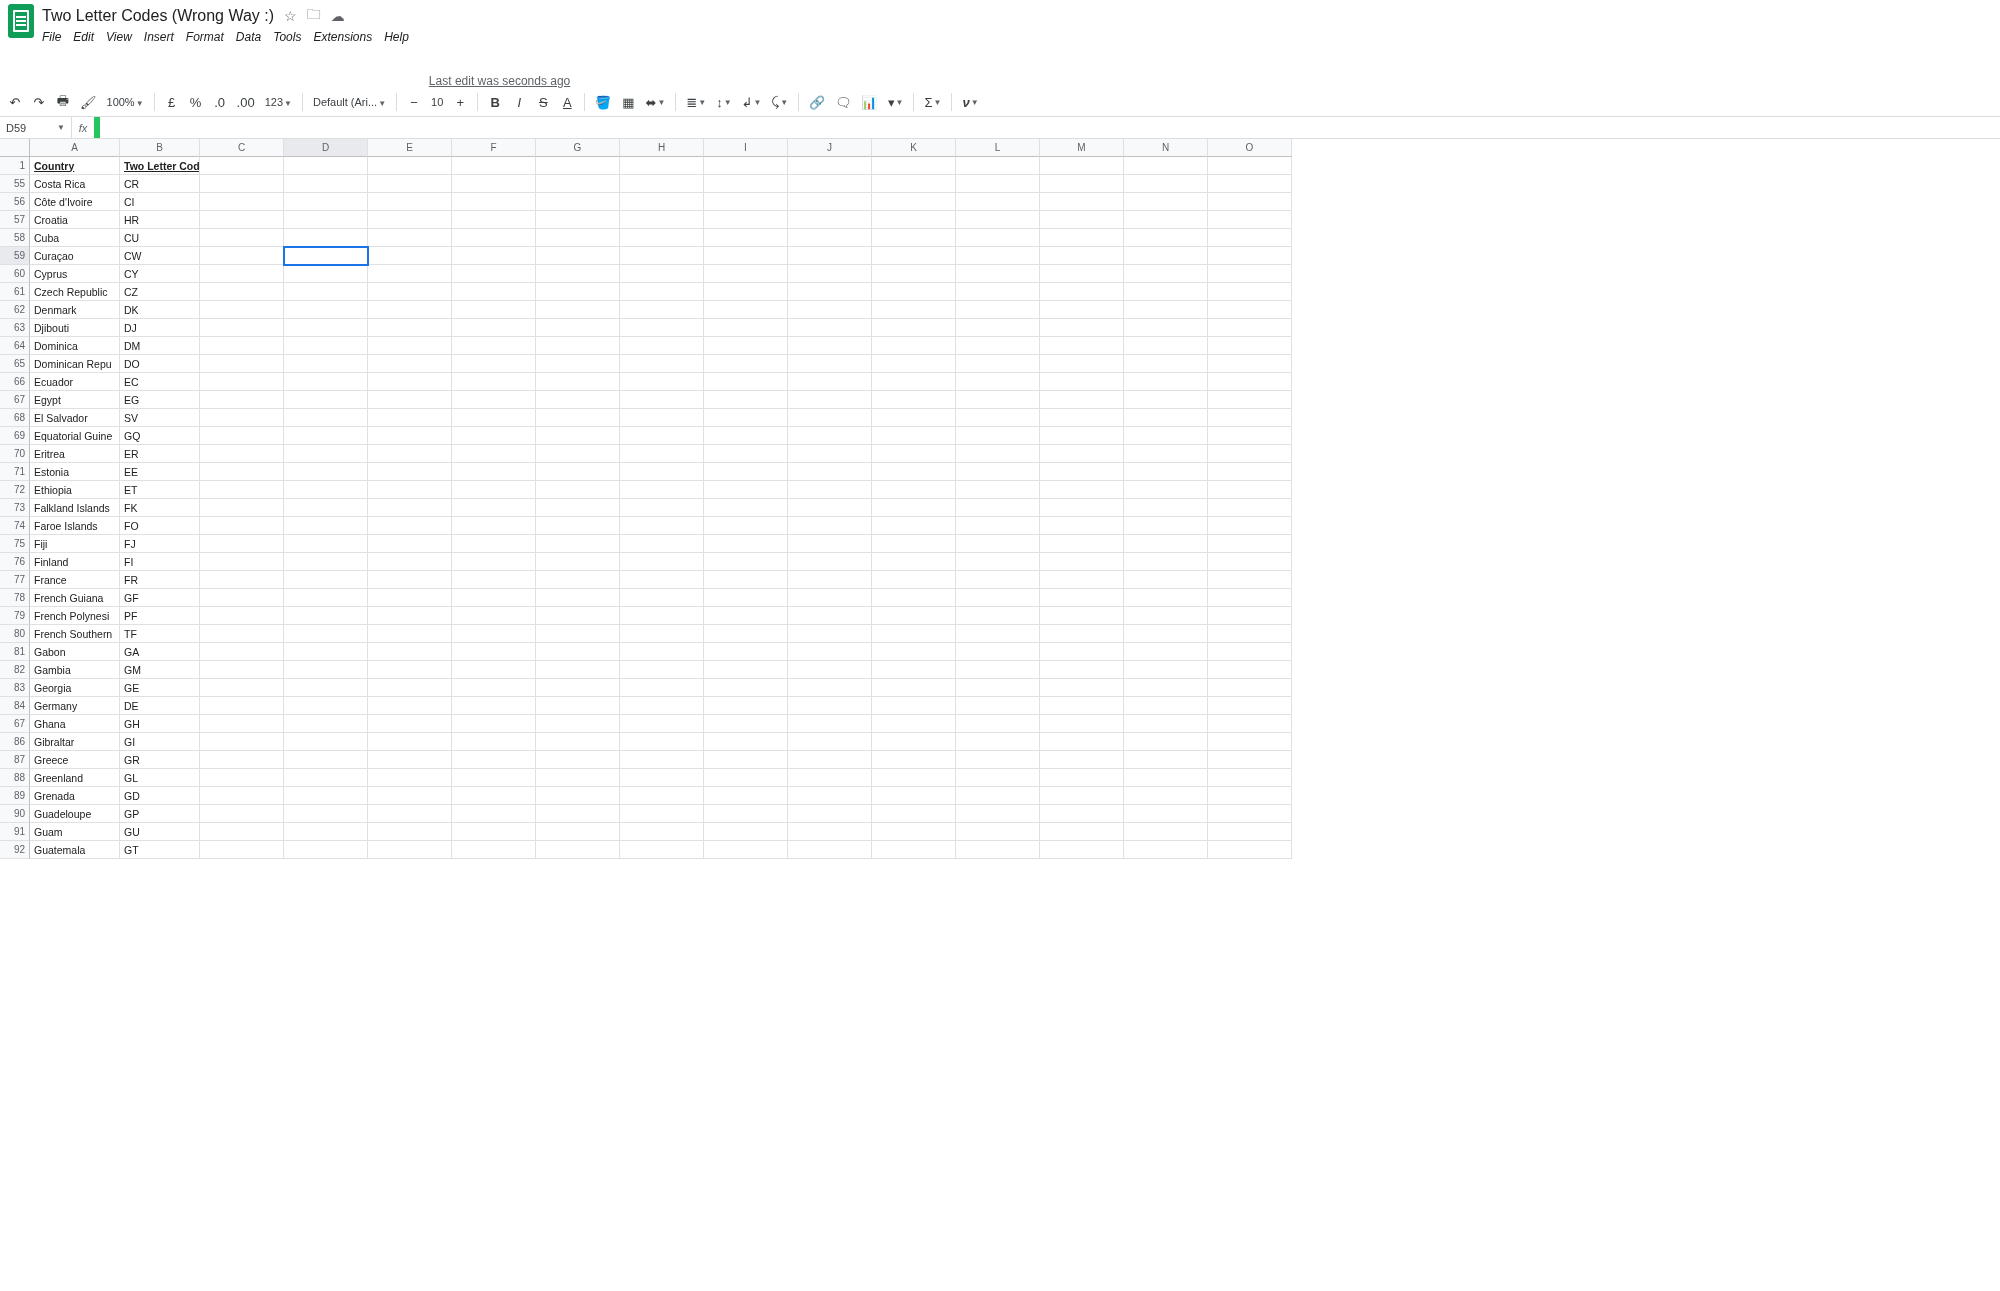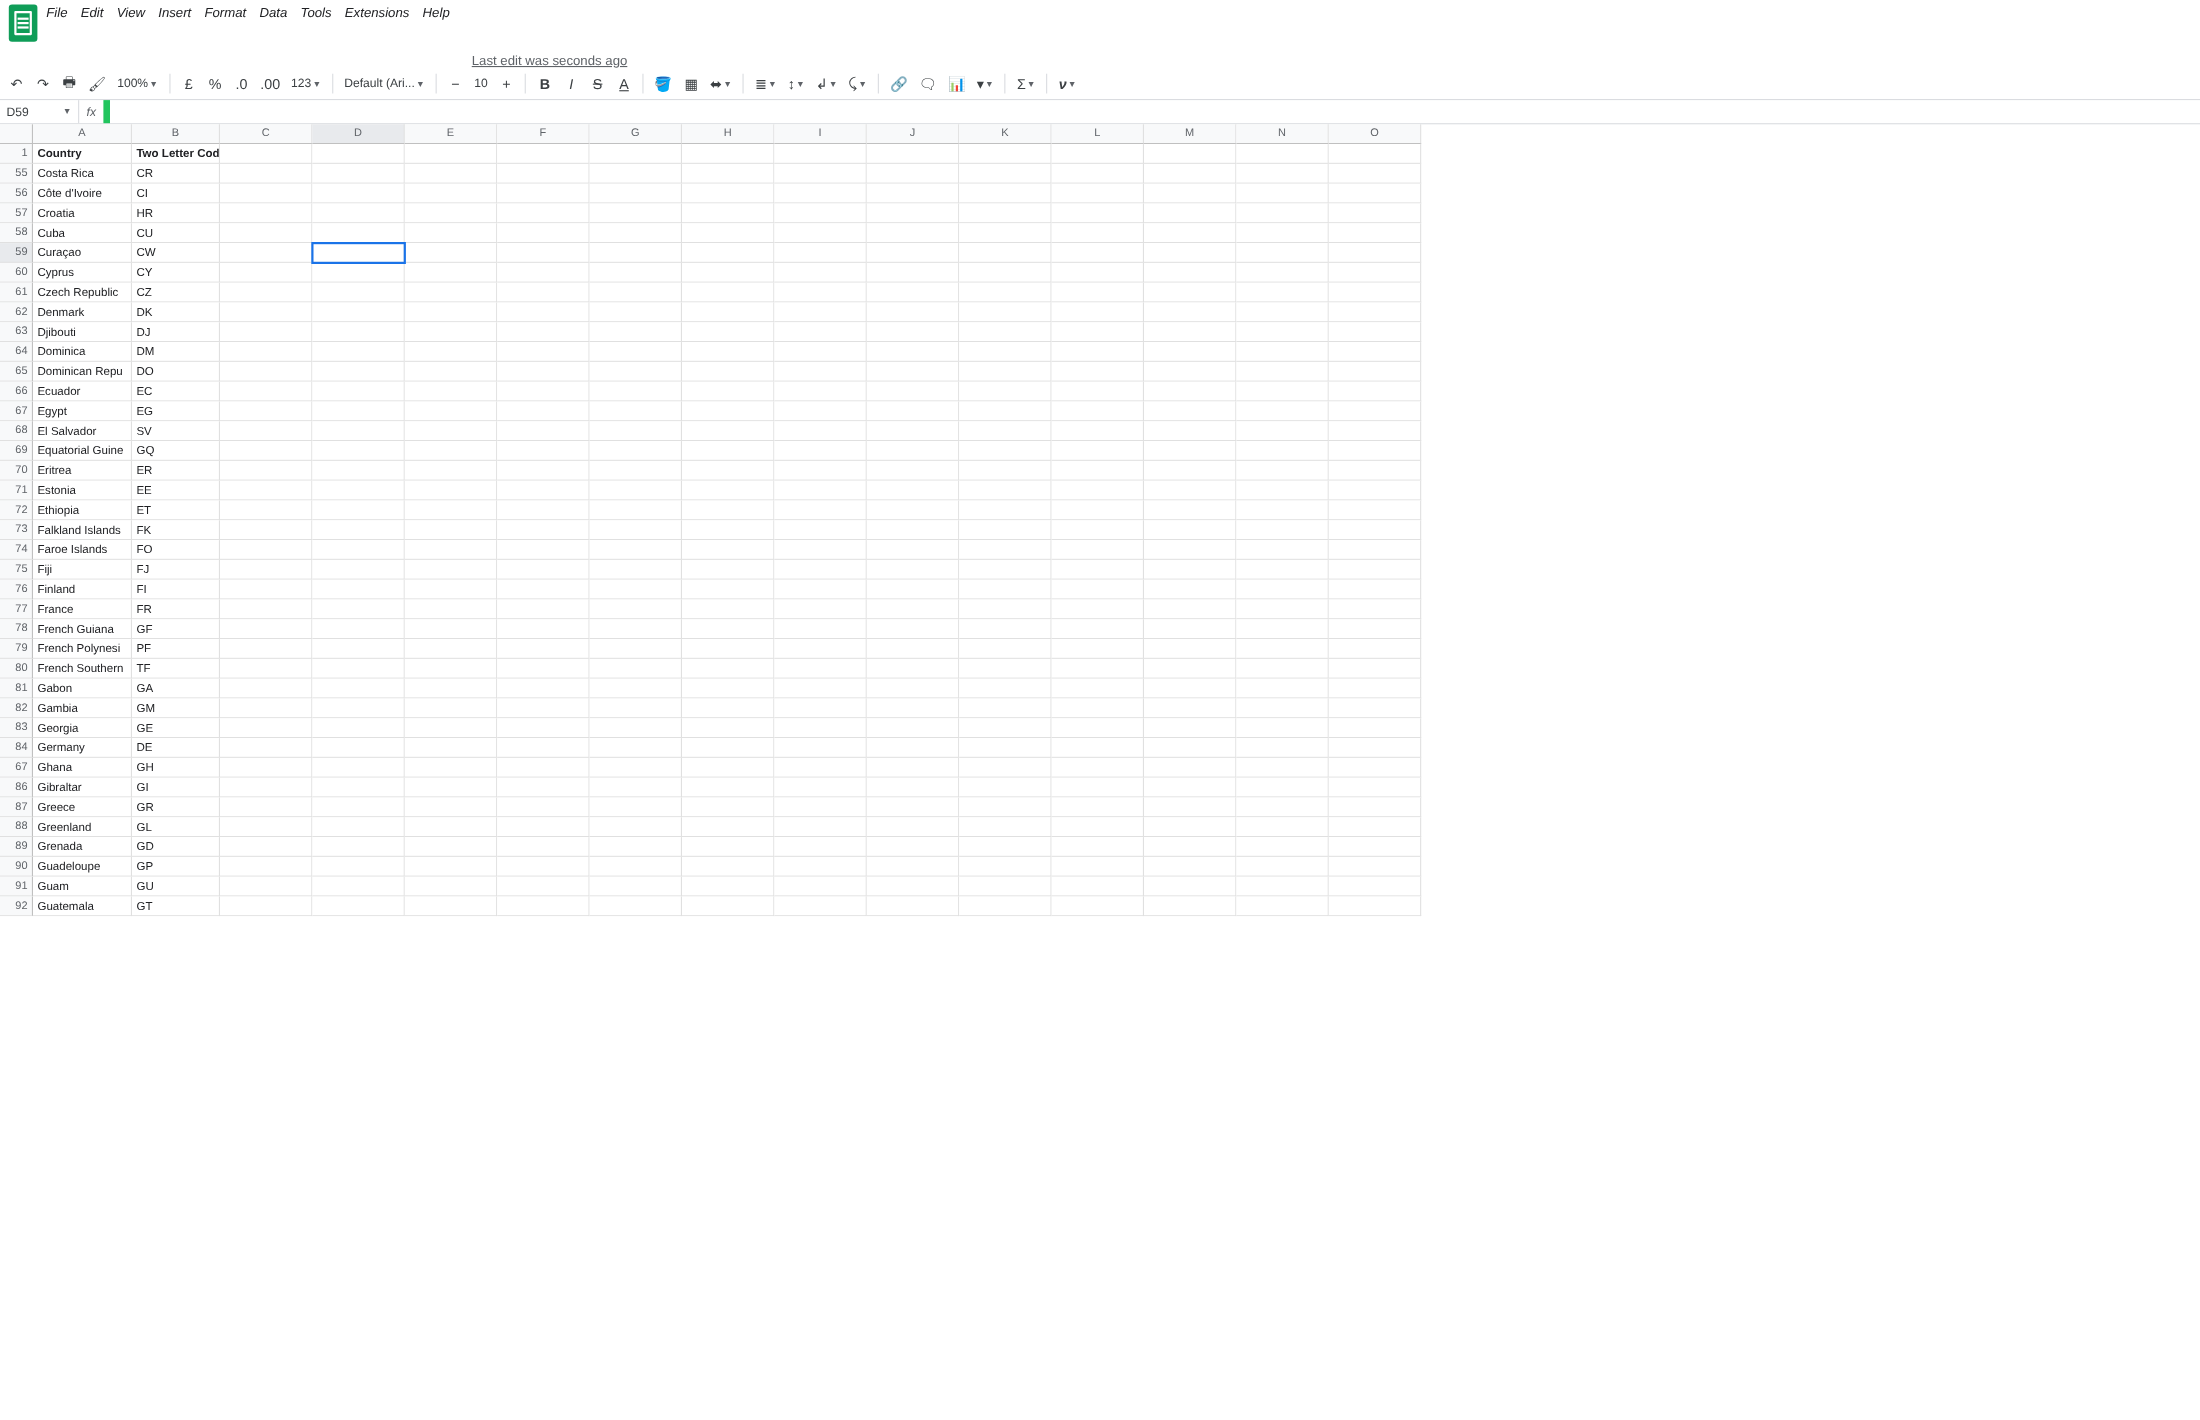--- a/index.html
+++ b/index.html
@@ -141,35 +141,41 @@
     font-size: 10px;
   }
   .rh {
     background: #f8f9fa;
     color: #5f6368;
     justify-content: flex-end;
     border-right: 1px solid #c0c0c0;
     font-size: 10px;
     padding-right: 4px;
   }
-  .bold { font-weight: 700; }
+  .bold { font-weight: 700; text-decoration: underline; }
   .sel {
     outline: 2px solid #1a73e8;
     outline-offset: -1px;
     z-index: 2;
     position: relative;
   }
   .hd.active, .rh.active { background: #e8eaed; }
 </style>
 </head>
 <body>
 
 <div class="titlebar">
   <div class="logo"></div>
   <div class="title-col">
+    <div class="title-row">
+      <span class="doc-title">Two Letter Codes (Wrong Way :)</span>
+      <span class="title-icon">☆</span>
+      <span class="title-icon">🗀</span>
+      <span class="title-icon">☁</span>
+    </div>
     <div class="menubar">
       <span class="item">File</span>
       <span class="item">Edit</span>
       <span class="item">View</span>
       <span class="item">Insert</span>
       <span class="item">Format</span>
       <span class="item">Data</span>
       <span class="item">Tools</span>
       <span class="item">Extensions</span>
       <span class="item">Help</span>

